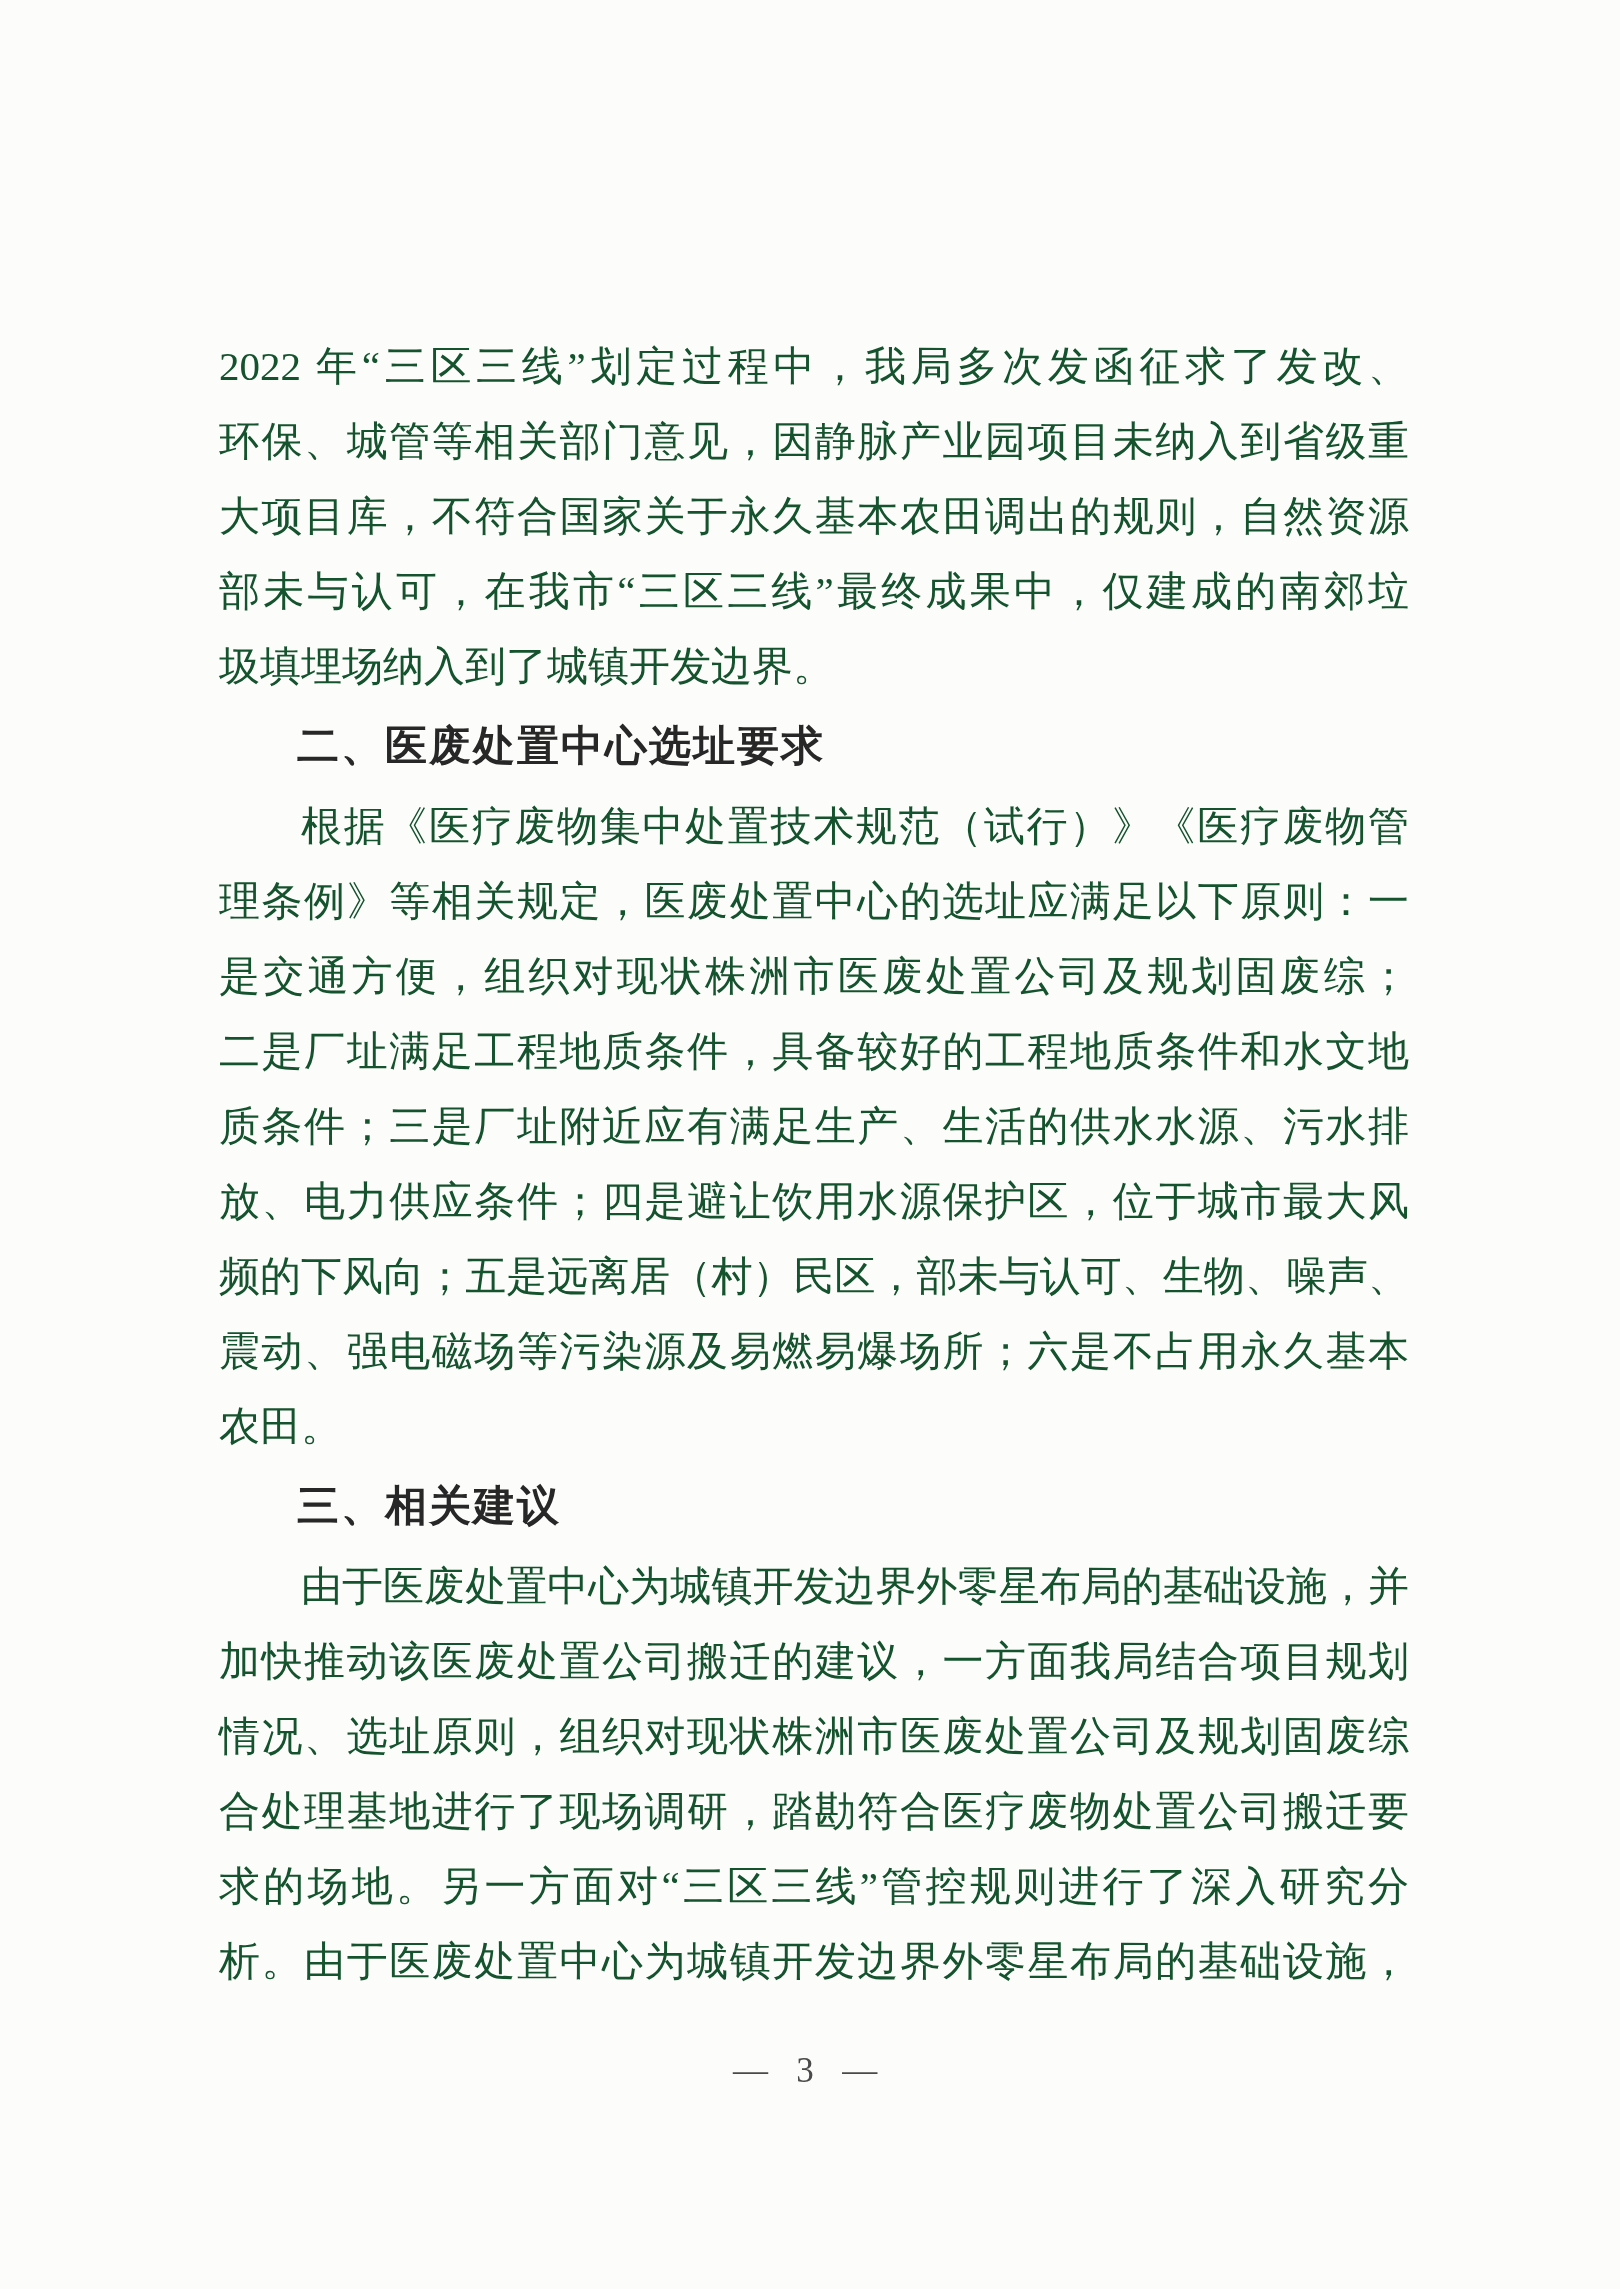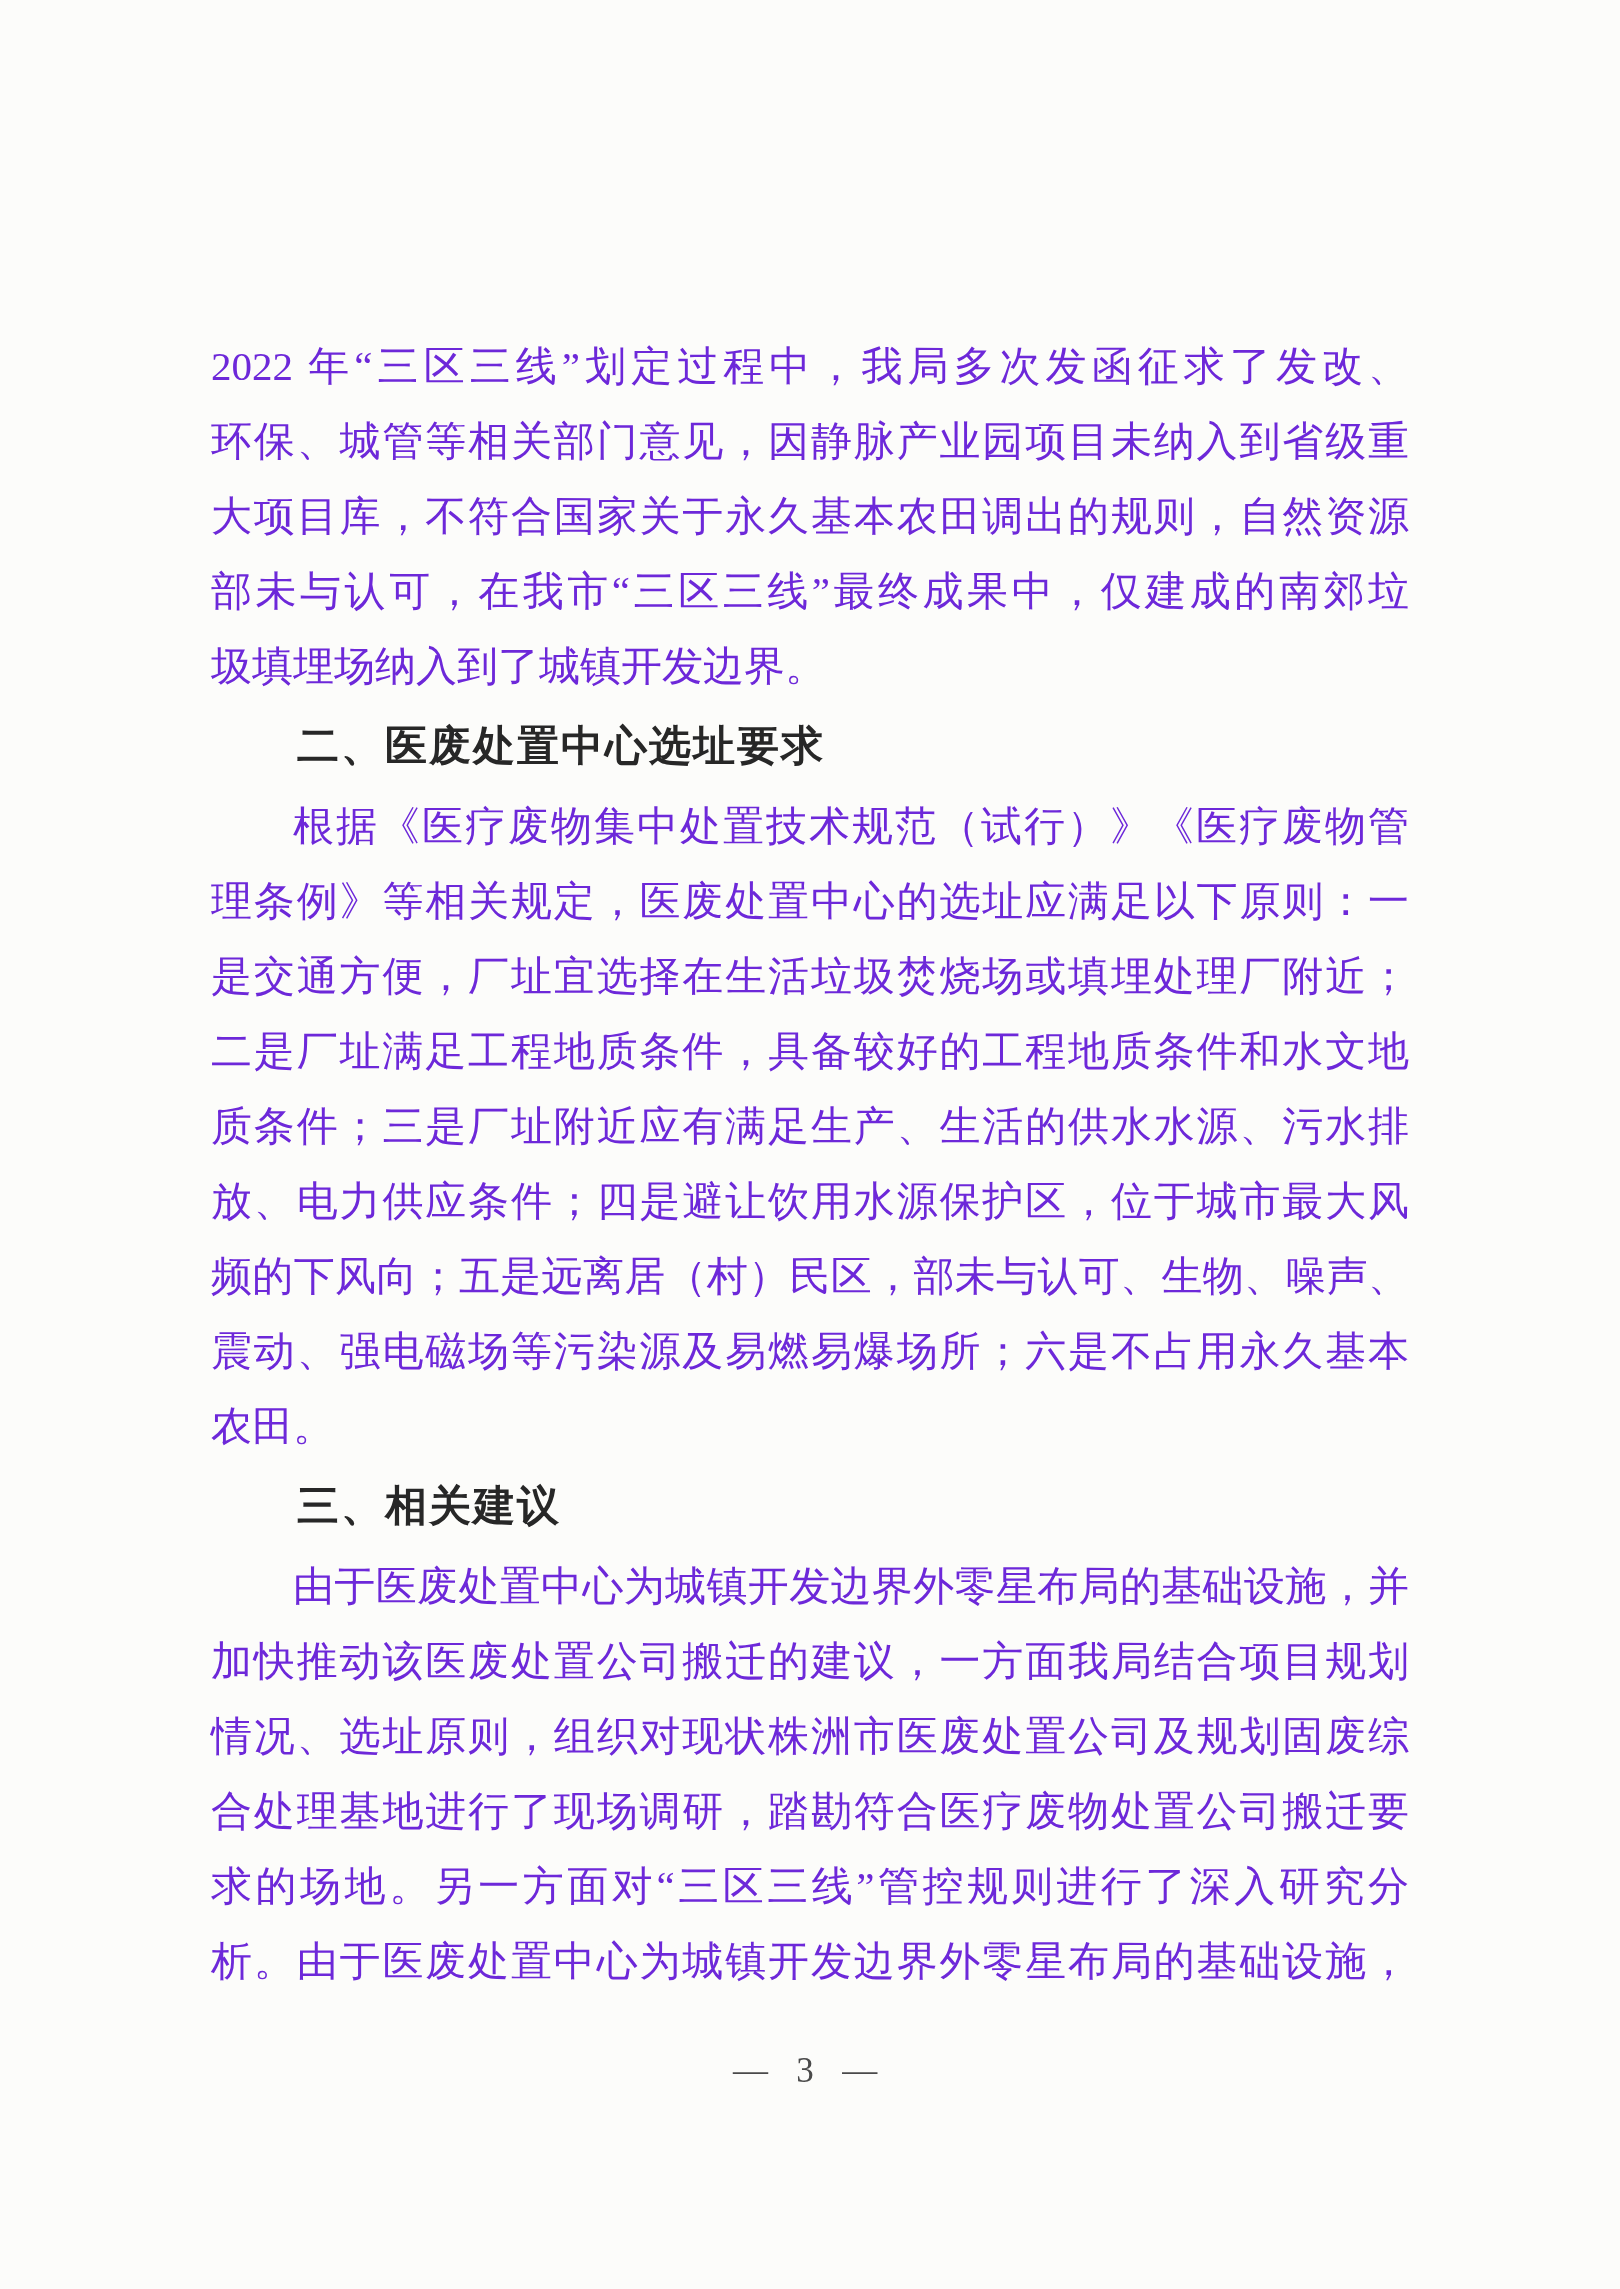--- a/index.html
+++ b/index.html
@@ -13,25 +13,26 @@
     font-family:"Liberation Serif","DejaVu Serif",serif;
   }
   .textblock{
     position:absolute;
     left:211px;top:329px;
     width:1198px;
   }
   .line{
     font-size:41px;
     line-height:75px;
-    color:#6d28d9;
+    color:#14532d;
     text-align:justify;
     text-align-last:justify;
     text-justify:inter-character;
     white-space:normal;
+    margin-left:8px;
   }
   .line.short{
     text-align:right;
     text-align-last:left;
   }
   .indent{ text-indent:82px; }
   .heading{
     font-family:Liberation Serif, serif;
     font-weight:700;
     font-size:42px;
@@ -65,21 +66,21 @@
       <div class="line">大项目库，不符合国家关于永久基本农田调出的规则，自然资源</div>
       <div class="line">部未与认可，在我市“三区三线”最终成果中，仅建成的南郊垃</div>
       <div class="line short">圾填埋场纳入到了城镇开发边界。</div>
     </div>
 
     <div class="heading">二、医废处置中心选址要求</div>
 
     <div>
       <div class="line indent">根据《医疗废物集中处置技术规范（试行）》《医疗废物管</div>
       <div class="line">理条例》等相关规定，医废处置中心的选址应满足以下原则：一</div>
-      <div class="line">是交通方便，厂址宜选择在生活垃圾焚烧场或填埋处理厂附近；</div>
+      <div class="line">是交通方便，组织对现状株洲市医废处置公司及规划固废综；</div>
       <div class="line">二是厂址满足工程地质条件，具备较好的工程地质条件和水文地</div>
       <div class="line">质条件；三是厂址附近应有满足生产、生活的供水水源、污水排</div>
       <div class="line">放、电力供应条件；四是避让饮用水源保护区，位于城市最大风</div>
       <div class="line">频的下风向；五是远离居（村）民区，部未与认可、生物、噪声、</div>
       <div class="line">震动、强电磁场等污染源及易燃易爆场所；六是不占用永久基本</div>
       <div class="line short">农田。</div>
     </div>
 
     <div class="heading">三、相关建议</div>
 

